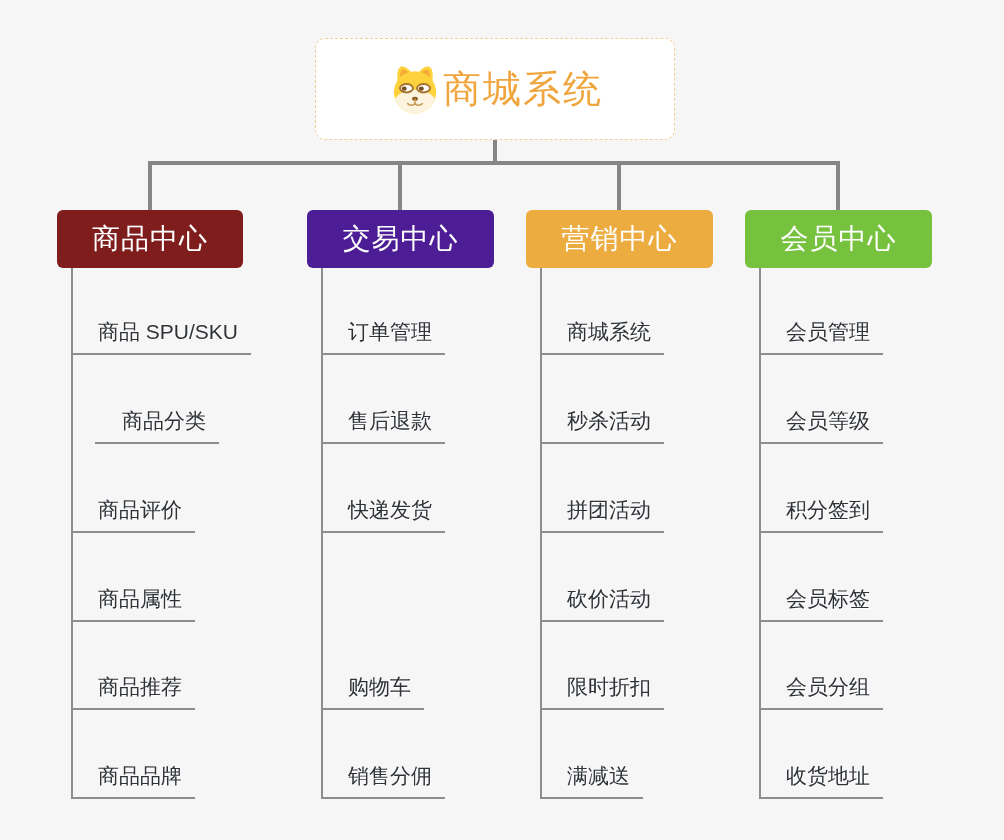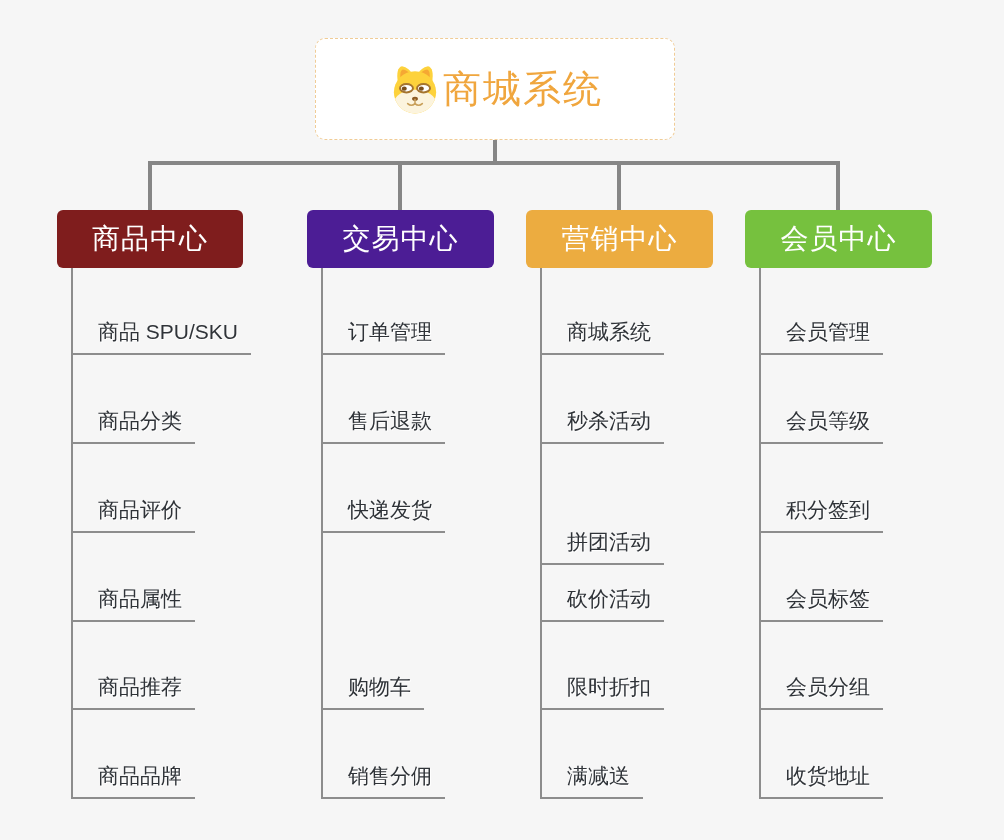--- a/index.html
+++ b/index.html
@@ -84,41 +84,41 @@
 <div class="conn conn-drop" style="left:148px;"></div>
 <div class="conn conn-drop" style="left:398px;"></div>
 <div class="conn conn-drop" style="left:617px;"></div>
 <div class="conn conn-drop" style="left:836px;"></div>
 
 <div id="branches">
     <div class="branch" style="left: 57px; width: 186px;">
     <div class="branch-header" style="background: #7f1d1d;">商品中心</div>
     <div class="branch-vline"></div>
   <div class="branch-item" style="top: 107px;">商品 SPU/SKU</div>
-      <div class="branch-item" style="top: 196px;">商品分类</div>
+      <div class="branch-item" style="top: 196px; margin-left: 24px;">商品分类</div>
       <div class="branch-item" style="top: 285px;">商品评价</div>
       <div class="branch-item" style="top: 374px;">商品属性</div>
       <div class="branch-item" style="top: 462px;">商品推荐</div>
       <div class="branch-item" style="top: 551px;">商品品牌</div>
     </div>
     <div class="branch" style="left: 307px; width: 187px;">
     <div class="branch-header" style="background: #4c1d95;">交易中心</div>
     <div class="branch-vline"></div>
   <div class="branch-item" style="top: 107px;">订单管理</div>
       <div class="branch-item" style="top: 196px;">售后退款</div>
       <div class="branch-item" style="top: 285px;">快递发货</div>
       <div class="branch-item" style="top: 462px;">购物车</div>
       <div class="branch-item" style="top: 551px;">销售分佣</div>
     </div>
     <div class="branch" style="left: 526px; width: 187px;">
     <div class="branch-header" style="background: rgb(236, 172, 64);">营销中心</div>
     <div class="branch-vline"></div>
   <div class="branch-item" style="top: 107px;">商城系统</div>
       <div class="branch-item" style="top: 196px;">秒杀活动</div>
-      <div class="branch-item" style="top: 285px; margin-top: 32px;">拼团活动</div>
+      <div class="branch-item" style="top: 285px;">拼团活动</div>
       <div class="branch-item" style="top: 374px;">砍价活动</div>
       <div class="branch-item" style="top: 462px;">限时折扣</div>
       <div class="branch-item" style="top: 551px;">满减送</div>
     </div>
     <div class="branch" style="left: 745px; width: 187px;">
     <div class="branch-header" style="background: rgb(118, 193, 62);">会员中心</div>
     <div class="branch-vline"></div>
   <div class="branch-item" style="top: 107px;">会员管理</div>
       <div class="branch-item" style="top: 196px;">会员等级</div>
       <div class="branch-item" style="top: 285px;">积分签到</div>

